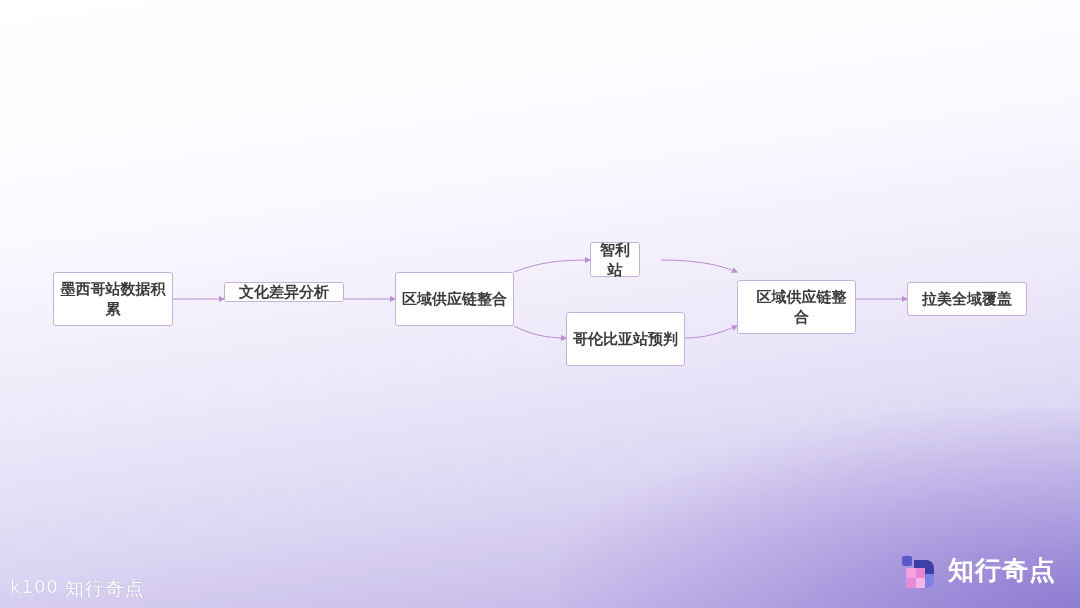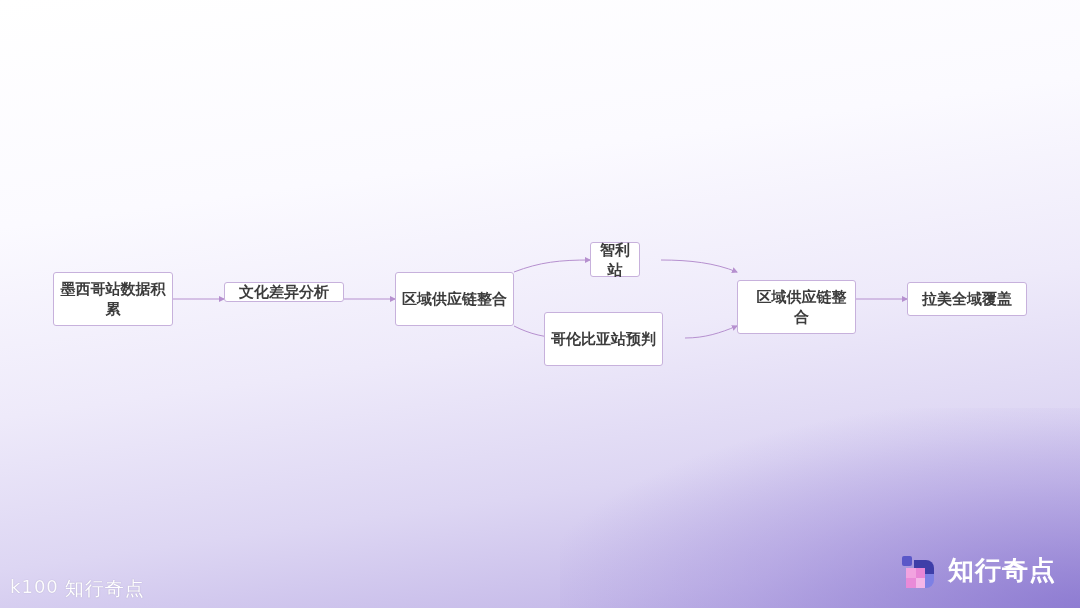--- a/index.html
+++ b/index.html
@@ -61,21 +61,21 @@
 </div>
 <div class="node" style="left:224px;top:282px;width:120px;height:20px;">
   <span>文化差异分析</span>
 </div>
 <div class="node" style="left:395px;top:272px;width:119px;height:54px;">
   <span>区域供应链整合</span>
 </div>
 <div class="node" style="left:590px;top:242px;width:50px;height:35px;">
   <span>智利站</span>
 </div>
-<div class="node" style="left:544px;top:312px;width:119px;height:54px;">
+<div class="node" style="left:566px;top:312px;width:119px;height:54px;">
   <span>哥伦比亚站预判</span>
 </div>
 <div class="node" style="left:737px;top:280px;width:119px;height:54px;padding-left:16px;">
   <span>区域供应链整合</span>
 </div>
 <div class="node" style="left:907px;top:282px;width:120px;height:34px;">
   <span>拉美全域覆盖</span>
 </div>
 
 <div class="footer-left">

